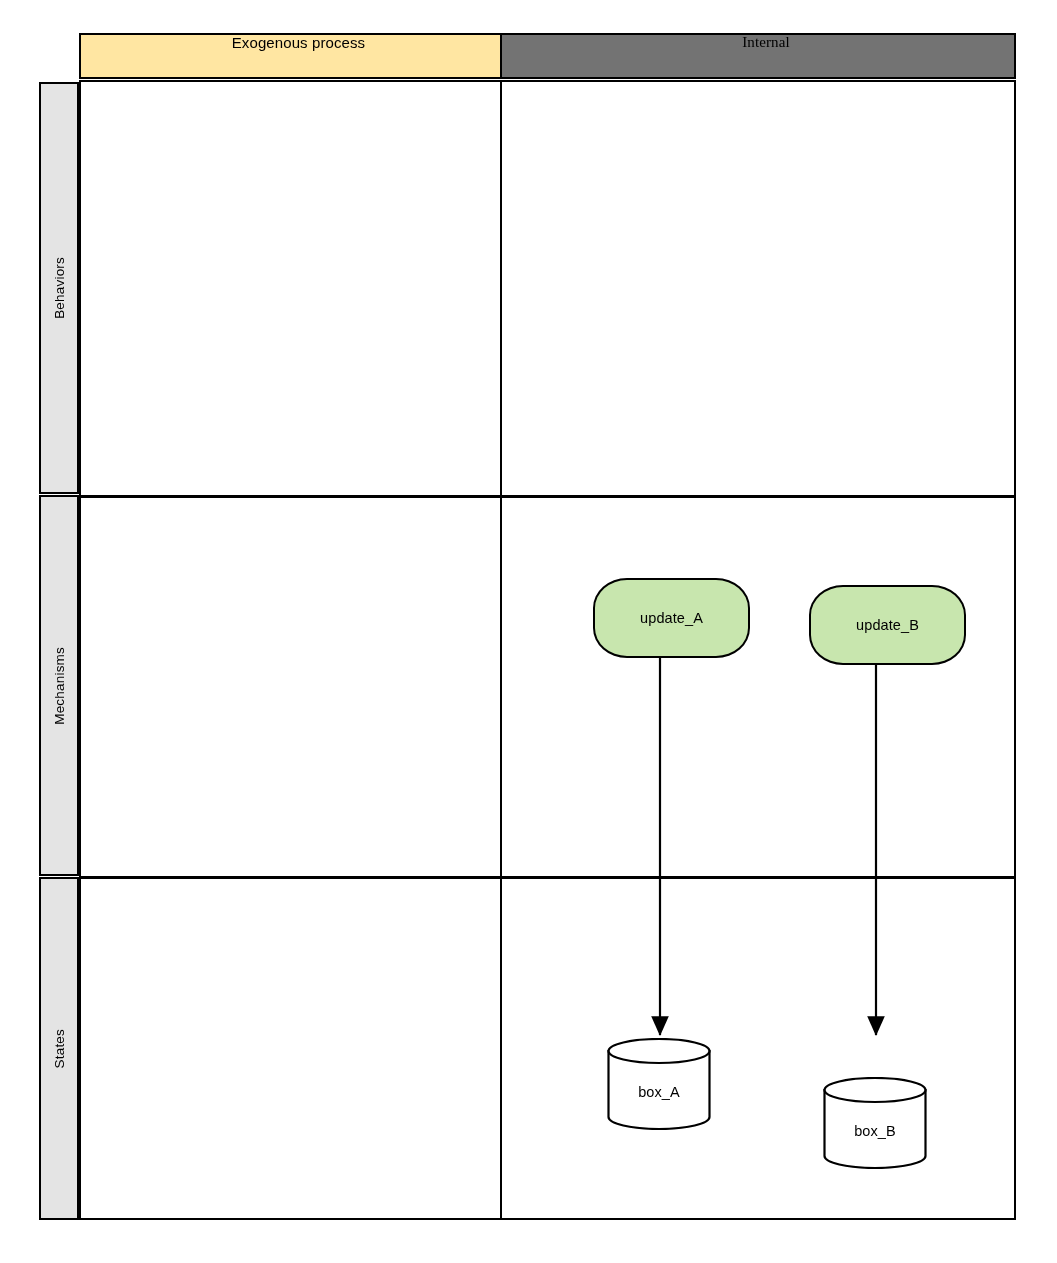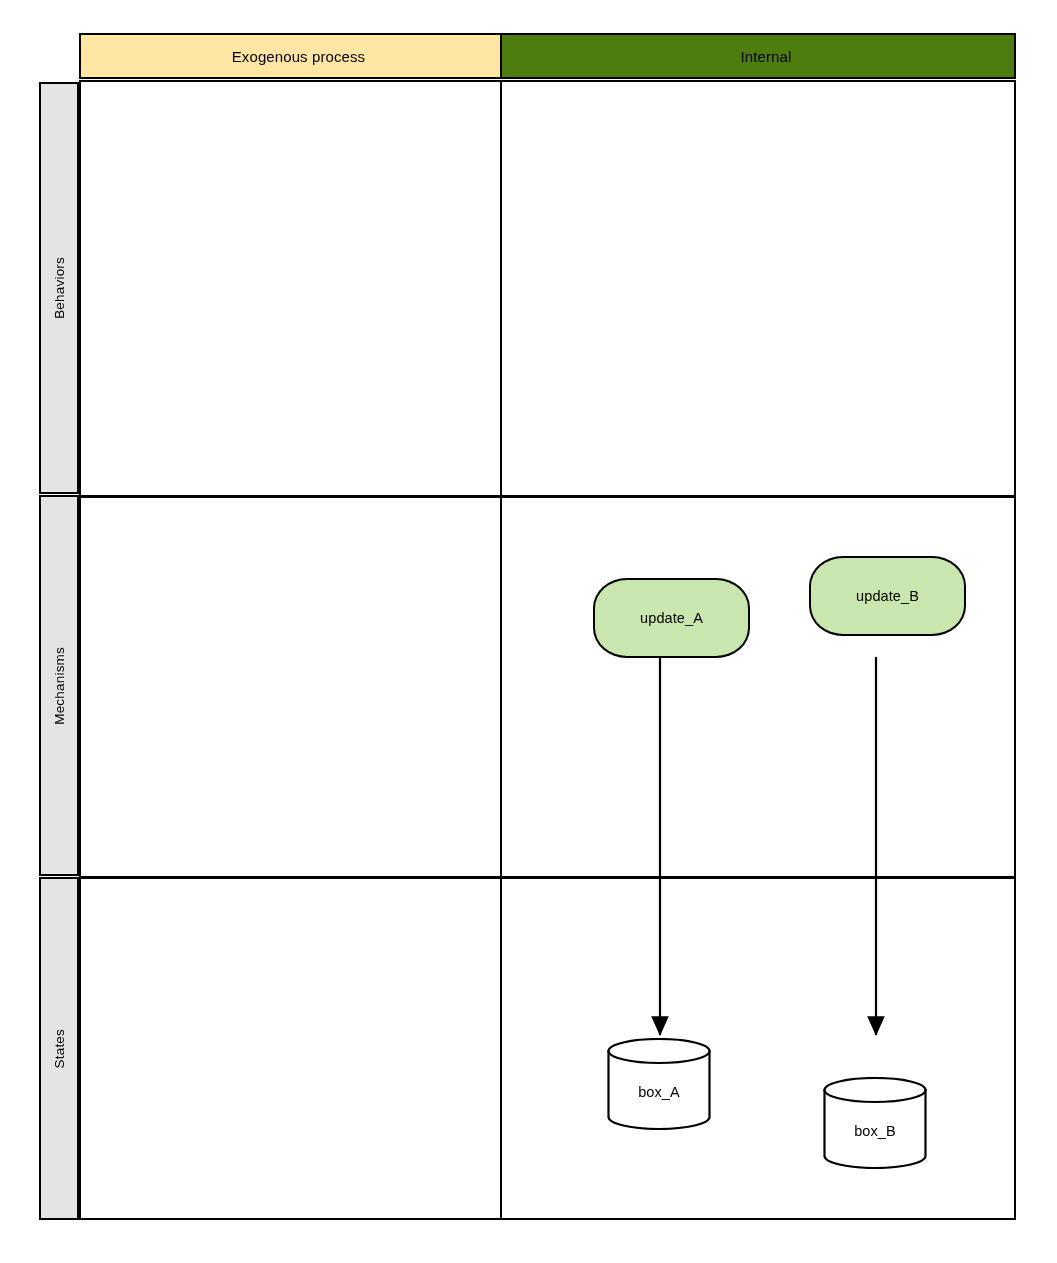--- a/index.html
+++ b/index.html
@@ -22,38 +22,39 @@
     background: #ffffff;
   }
 
   
   .col-header {
     position: absolute;
     box-sizing: border-box;
     border: 2px solid #000000;
     height: 46px;
     display: flex;
-    align-items: center;
+    align-items: flex-start;
     justify-content: center;
     font-size: 15px;
     line-height: 1;
     letter-spacing: 0.1px;
     padding-left: 16px;
   }
   #col-header-exogenous {
     left: 79px;
     top: 33px;
     width: 423px;
     background: #FFE6A2;
   }
   #col-header-internal {
     left: 500px;
     top: 33px;
     width: 516px;
-    background: #4d7c0f;
+    background: #737373;
+    font-family: Liberation Serif, serif;
   }
 
   
   #grid-body {
     position: absolute;
     left: 79px;
     top: 80px;
     width: 937px;
     height: 1140px;
     box-sizing: border-box;
@@ -113,21 +114,21 @@
     border: 2.5px solid #000000;
     border-radius: 34px / 30px;
     display: flex;
     align-items: center;
     justify-content: center;
     font-size: 14.5px;
     letter-spacing: 0.1px;
     z-index: 4;
   }
   #node-update-a { left: 593px; top: 578px; }
-  #node-update-b { left: 809px; top: 556px; }
+  #node-update-b { left: 809px; top: 585px; }
 
   
   .state-cylinder {
     position: absolute;
     width: 96px;
     height: 92px;
     z-index: 4;
   }
   .state-cylinder svg {
     position: absolute;

